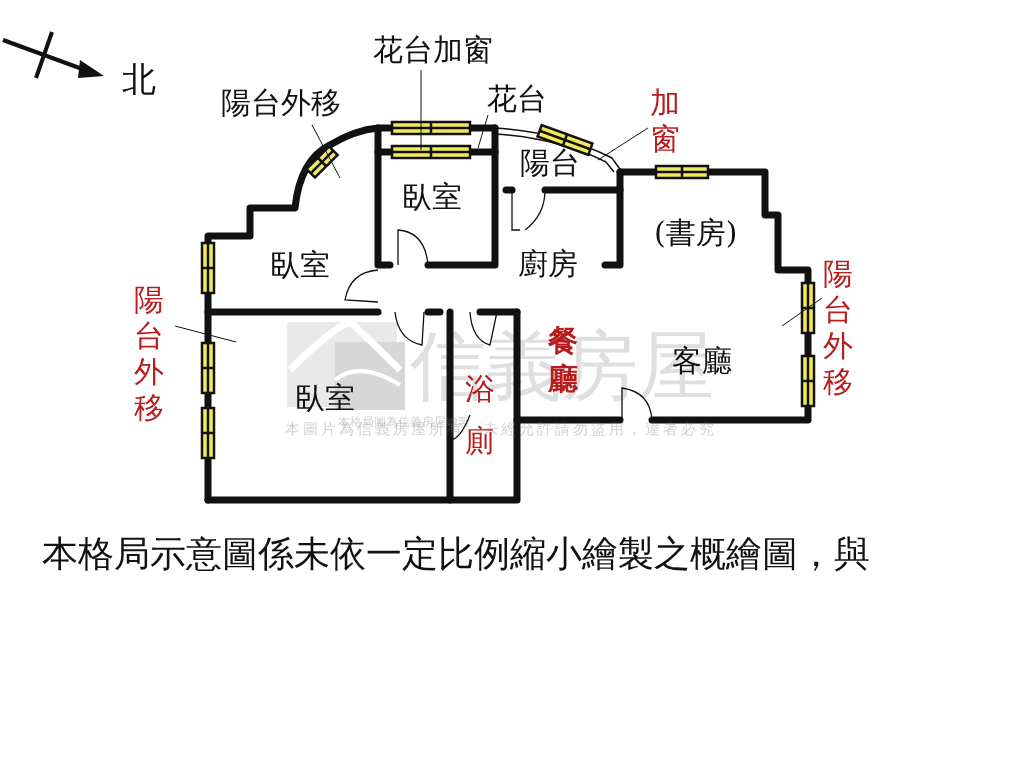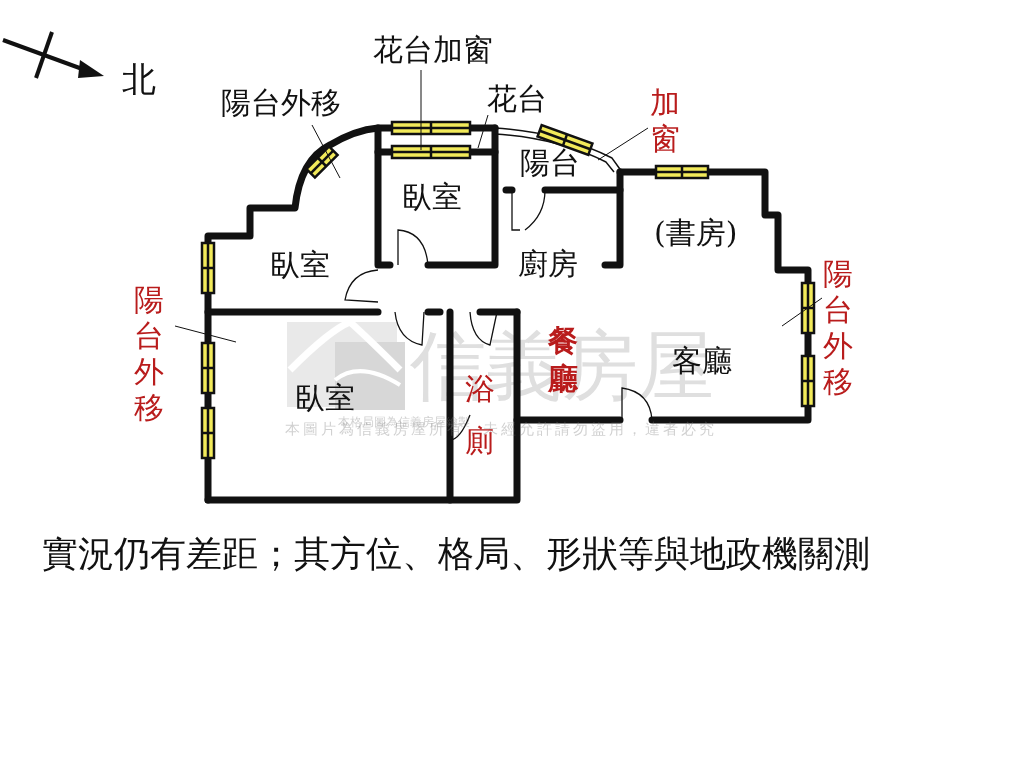--- a/index.html
+++ b/index.html
@@ -143,14 +143,14 @@
 <div class="label" style="left:520px; top:146px;">陽台</div>
 <div class="label" style="left:518px; top:215px;margin-top:32px;">廚房</div>
 <div class="label" style="left:654px; top:208px;margin-top:8px;">(書房)</div>
 <div class="label" style="left:270px; top:248px;">臥室</div>
 <div class="label" style="left:295px; top:381px;">臥室</div>
 <div class="vlabel" style="left:465px; top:363px; line-height:52px;">浴廁</div>
 <div class="vlabel" style="left:548px; top:322px; line-height:38px;font-weight:bold;">餐廳</div>
 <div class="label" style="left:672px; top:318px;margin-top:26px;">客廳</div>
 
 <div id="disclaimer">
-  <div>實況仍有差距；其方位、格局、形狀等與地政機關測</div>
+  <div>本格局示意圖係未依一定比例縮小繪製之概繪圖，與</div>
 </div>
 
 </body></html>

